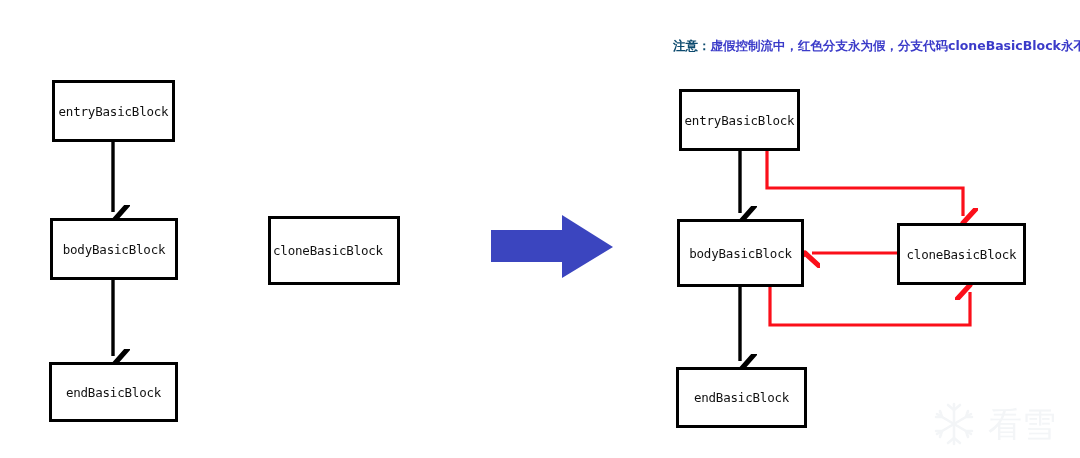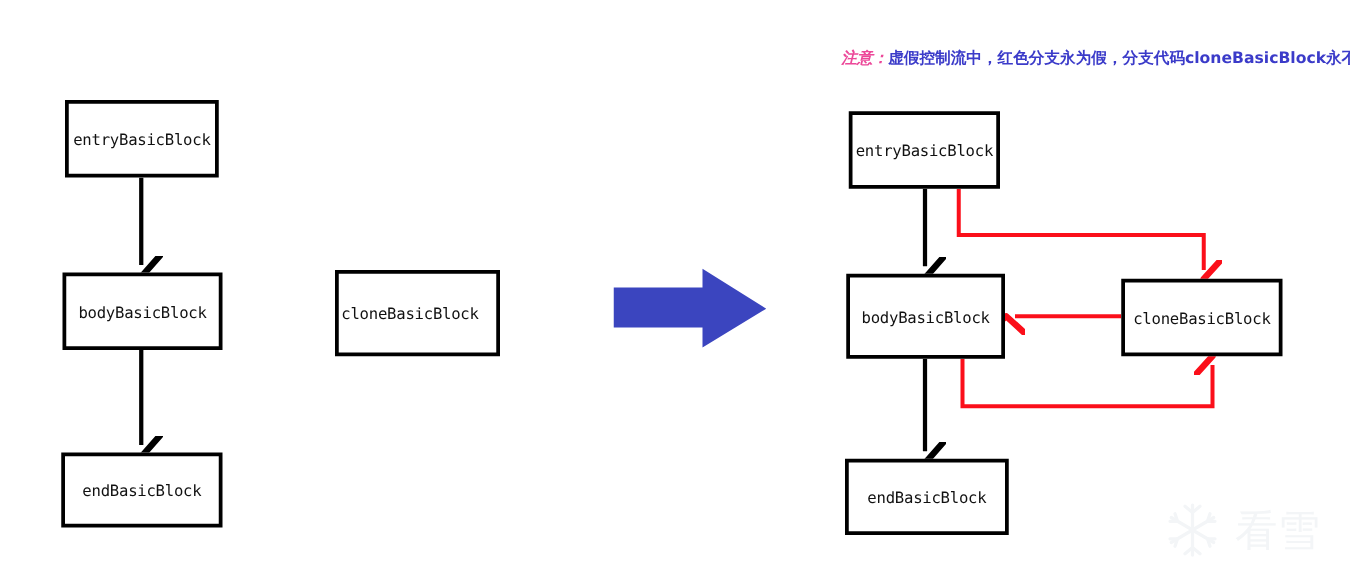--- a/index.html
+++ b/index.html
@@ -25,21 +25,21 @@
   .note {
     position: absolute;
     left: 673px;
     top: 38px;
     font-family: "DejaVu Sans", "Liberation Sans", sans-serif;
     font-size: 12.5px;
     font-weight: bold;
     white-space: nowrap;
     letter-spacing: 0px;
   }
-  .note .note-head { color: #ec4899; font-style: italic; }
+  .note .note-head { color: #0c4a6e; }
   .note .note-body { color: #3b3bc9; }
   .box {
     position: absolute;
     background: #ffffff;
     border: 3px solid #000000;
     box-sizing: border-box;
     display: flex;
     align-items: center;
     justify-content: center;
   }

